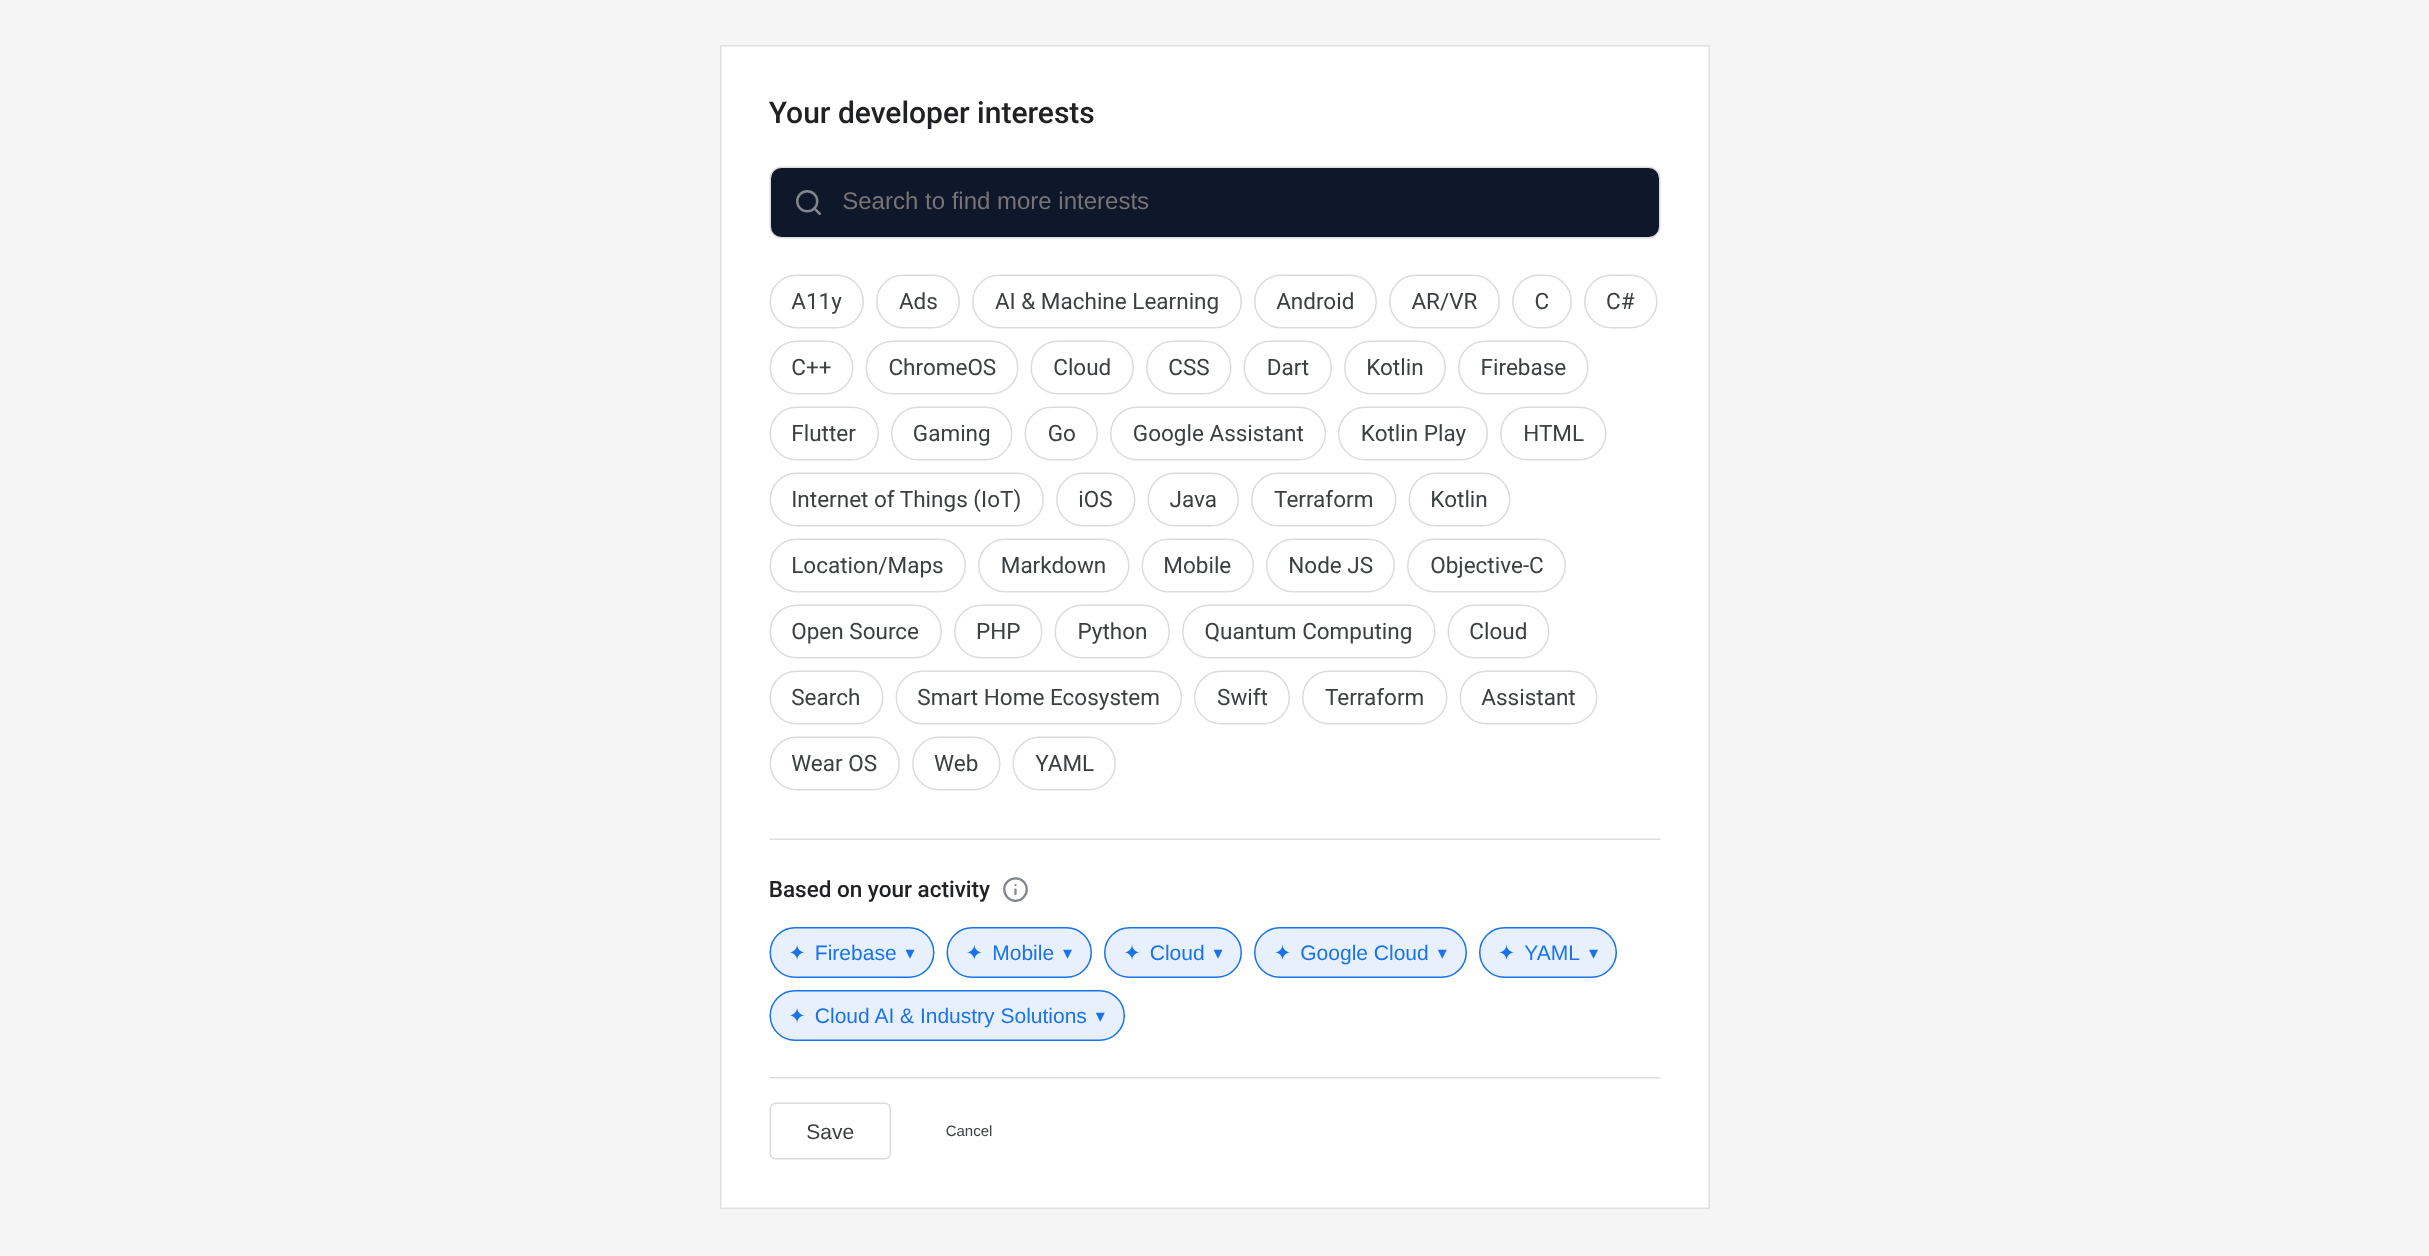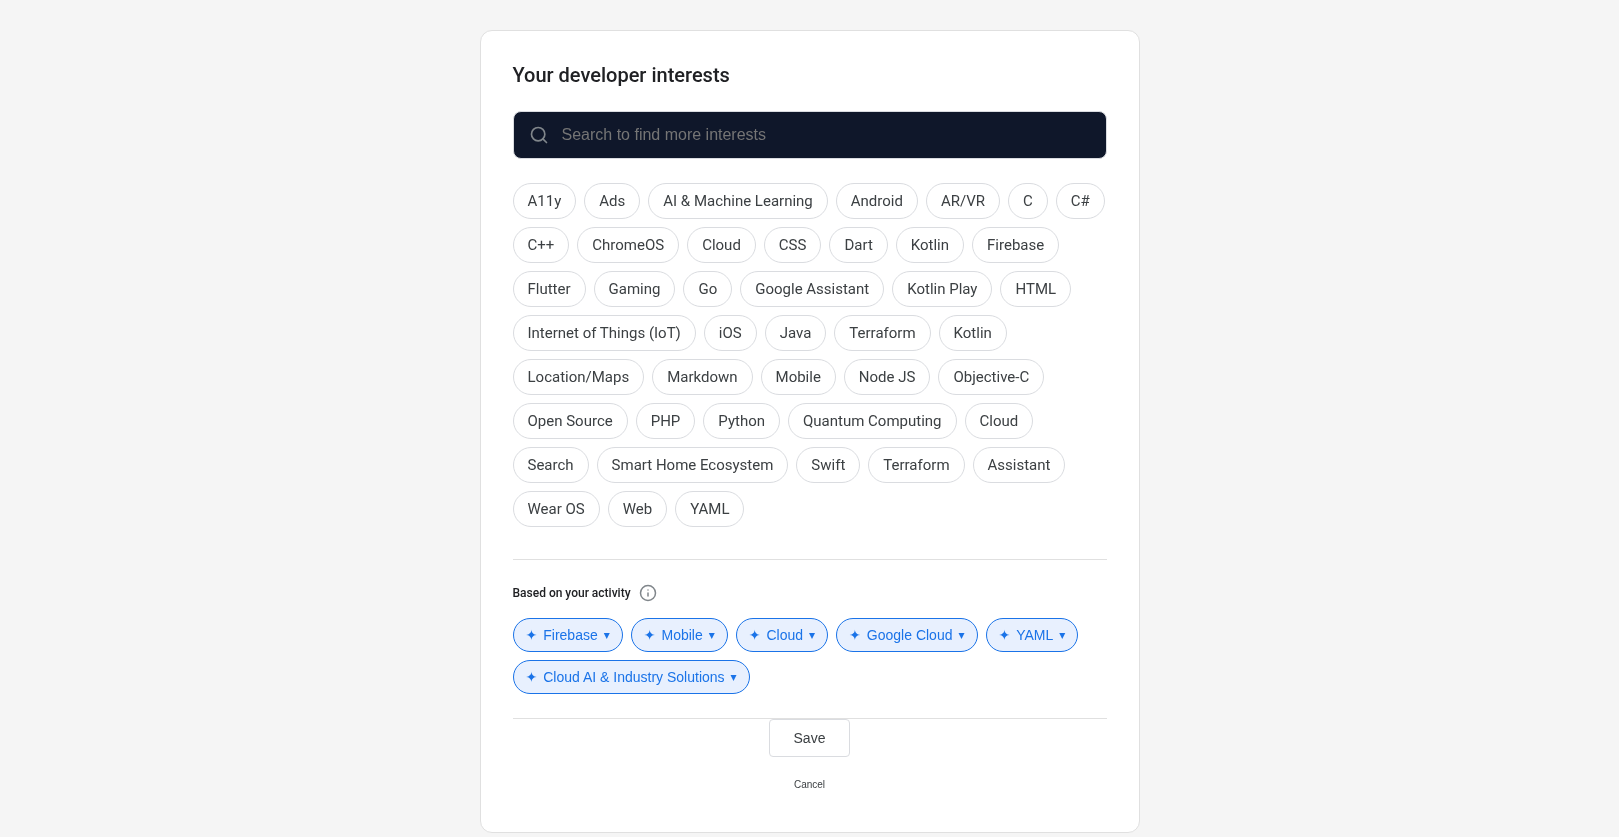--- a/index.html
+++ b/index.html
@@ -15,21 +15,21 @@
       justify-content: center;
       align-items: flex-start;
       min-height: 837px;
       padding: 20px;
     }
 
     .page-container {
       width: 660px;
       background: #fff;
       border: 1px solid #e0e0e0;
-      border-radius: 12px;
+      border-radius: 0;
       padding: 32px;
       margin-top: 10px;
     }
 
     .section-title {
       font-size: 20px;
       font-weight: 500;
       color: #202124;
       margin-bottom: 24px;
     }
@@ -90,23 +90,22 @@
       background: #e0e0e0;
       margin: 24px 0;
     }
 
     .activity-section {
       margin-bottom: 24px;
     }
 
     .activity-title {
       display: flex;
-      align-items: center;
       gap: 8px;
-      font-size: 12px;
+      font-size: 15px;
       font-weight: 500;
       color: #202124;
       margin-bottom: 16px;
     }
 
     .info-icon {
       color: #80868b;
       display: inline-flex;
       align-items: center;
       cursor: pointer;
@@ -140,22 +139,22 @@
 
     .chip-arrow {
       color: #1a73e8;
       font-size: 12px;
     }
 
     .bottom-buttons {
       display: flex;
       gap: 12px;
       align-items: center;
+      padding-top: 16px;
       border-top: 1px solid #e0e0e0;
-      flex-direction: column;
     }
 
     .btn-save {
       padding: 10px 24px;
       border: 1px solid #dadce0;
       border-radius: 4px;
       font-size: 14px;
       color: #3c4043;
       background: #fff;
       cursor: pointer;

